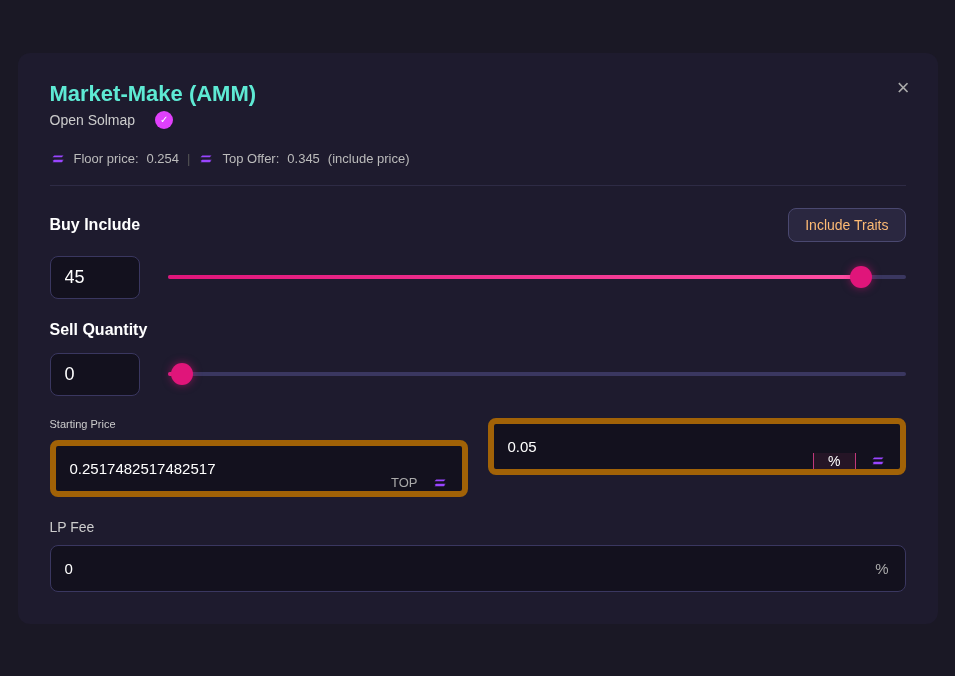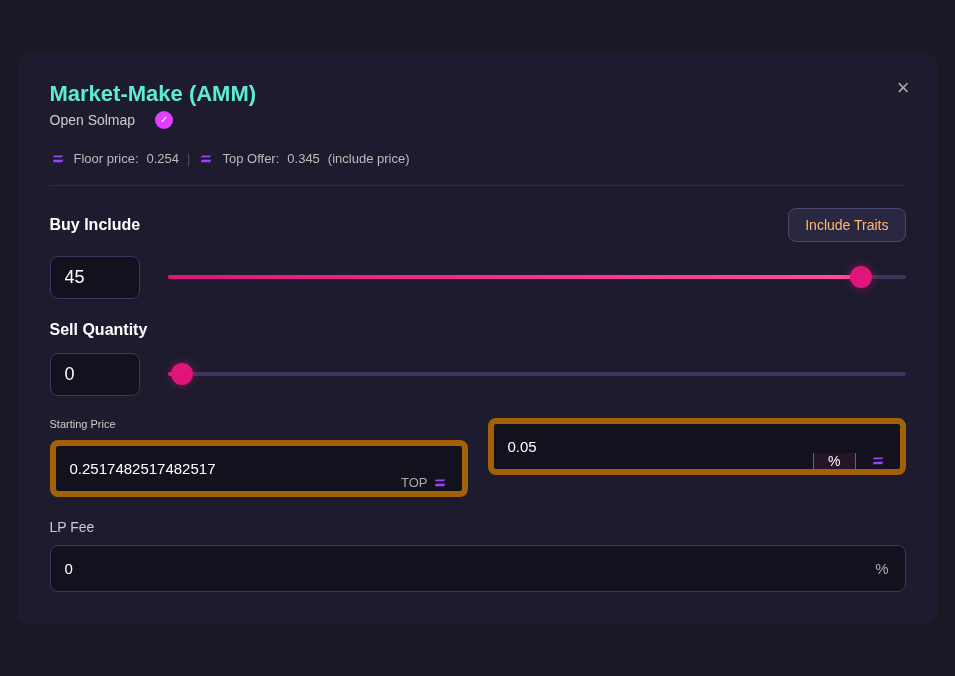--- a/index.html
+++ b/index.html
@@ -219,21 +219,21 @@
       border: none;
       color: #fff;
       font-size: 15px;
       padding: 14px 14px;
       outline: none;
     }
 
     .field-tag {
       display: flex;
       align-items: center;
-      gap: 4px;
+      gap: 14px;
       padding: 0 14px;
       color: #aaa;
       font-size: 13px;
       border-left: none;
       white-space: nowrap;
     }
 
     .change-by-wrap {
       display: flex;
       align-items: stretch;

